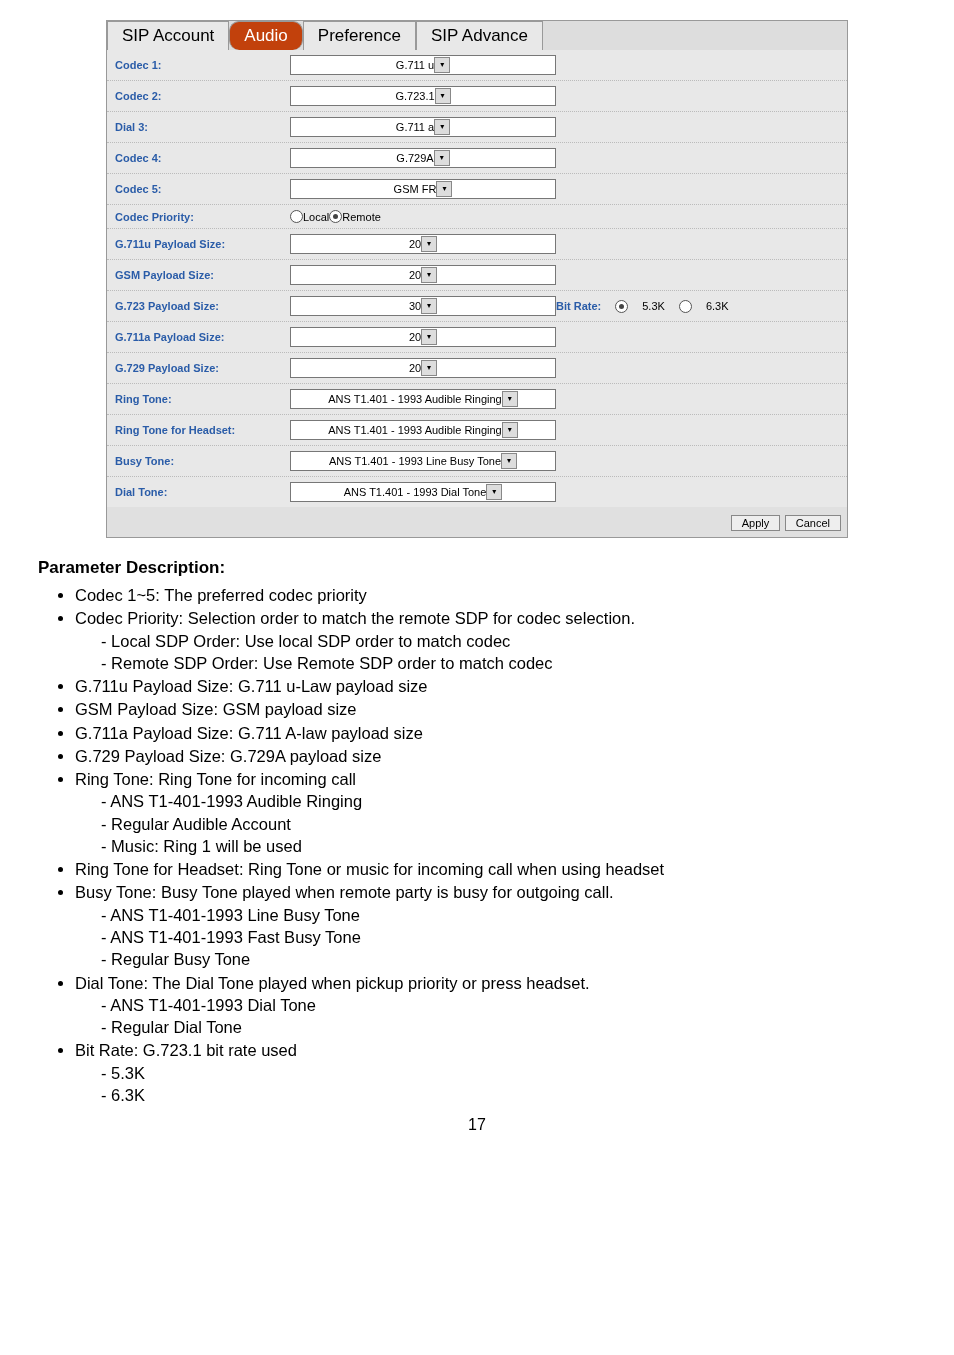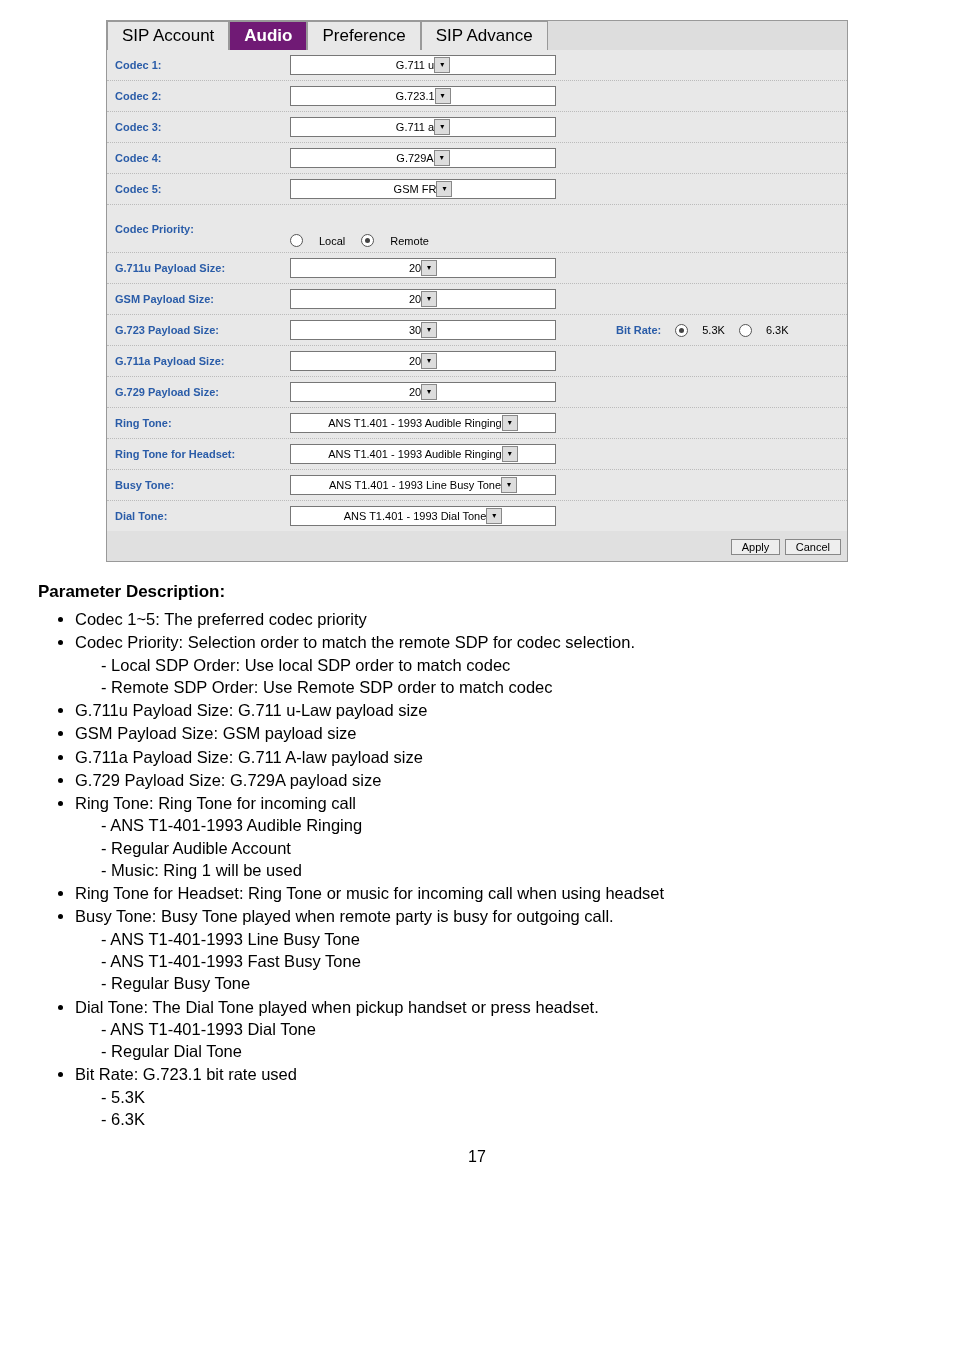--- a/index.html
+++ b/index.html
@@ -21,23 +21,24 @@
   }
   .tab {
     padding: 4px 14px;
     font-size: 17px;
     border: 1px solid #999;
     border-bottom: none;
     background: #e8e8e8;
     cursor: pointer;
   }
   .tab.active {
-    background: #701a75;
+    background: #c2410c;
     color: #fff;
-    font-weight: bold;
+    font-weight: normal;
+    border-radius: 10px;
   }
   .form-area {
     padding: 0;
   }
   .row {
     display: flex;
     align-items: center;
     padding: 5px 8px;
     font-size: 11px;
     border-top: 1px dotted #bbb;
@@ -65,43 +66,41 @@
     height: 14px;
     background: #ddd;
     border: 1px solid #888;
     text-align: center;
     font-size: 8px;
     line-height: 14px;
   }
   .radio-group {
     display: flex;
     align-items: flex-end;
-    gap: 16px;
-    font-size: 11px;
-    margin-top: 24px;
+    gap: 0;
+    font-size: 11px;
   }
   .radio {
     width: 11px;
     height: 11px;
     border-radius: 50%;
     border: 1px solid #555;
     background: #fff;
     display: inline-flex;
     align-items: center;
     justify-content: center;
   }
   .radio.checked::after {
     content: "";
     width: 5px;
     height: 5px;
     background: #444;
     border-radius: 50%;
   }
   .bitrate-section {
-    margin-left: 60px;
     display: flex;
     align-items: center;
     gap: 14px;
   }
   .bitrate-label {
     color: #2a5ca8;
     font-weight: bold;
     font-size: 11px;
   }
   .button-row {
@@ -138,21 +137,21 @@
   }
   ul.sub li::before {
     content: "- ";
   }
   ul.sub li {
     font-size: 16.5px;
   }
   .pagenum {
     text-align: center;
     font-size: 16px;
-    margin-top: 18px;
+    margin-top: 10px;
   }
 </style>
 </head>
 <body>
 
 <div class="screenshot">
   <div class="tabs">
     <div class="tab">SIP Account</div>
     <div class="tab active">Audio</div>
     <div class="tab">Preference</div>
@@ -170,21 +169,21 @@
 
     <div class="row">
       <span class="label">Codec 2:</span>
       <div class="select">
         <span>G.723.1</span>
         <span class="arrow">▾</span>
       </div>
     </div>
 
     <div class="row">
-      <span class="label">Codec 3:</span>
+      <span class="label">Dial 3:</span>
       <div class="select">
         <span>G.711 a</span>
         <span class="arrow">▾</span>
       </div>
     </div>
 
     <div class="row">
       <span class="label">Codec 4:</span>
       <div class="select">
         <span>G.729A</span>
@@ -321,21 +320,21 @@
   <li>Ring Tone for Headset: Ring Tone or music for incoming call when using headset</li>
   <li>
     <span>Busy Tone: Busy Tone played when remote party is busy for outgoing call.</span>
     <ul class="sub">
       <li>ANS T1-401-1993 Line Busy Tone</li>
       <li>ANS T1-401-1993 Fast Busy Tone</li>
       <li>Regular Busy Tone</li>
     </ul>
   </li>
   <li>
-    <span>Dial Tone: The Dial Tone played when pickup handset or press headset.</span>
+    <span>Dial Tone: The Dial Tone played when pickup priority or press headset.</span>
     <ul class="sub">
       <li>ANS T1-401-1993 Dial Tone</li>
       <li>Regular Dial Tone</li>
     </ul>
   </li>
   <li>
     <span>Bit Rate: G.723.1 bit rate used</span>
     <ul class="sub">
       <li>5.3K</li>
       <li>6.3K</li>

